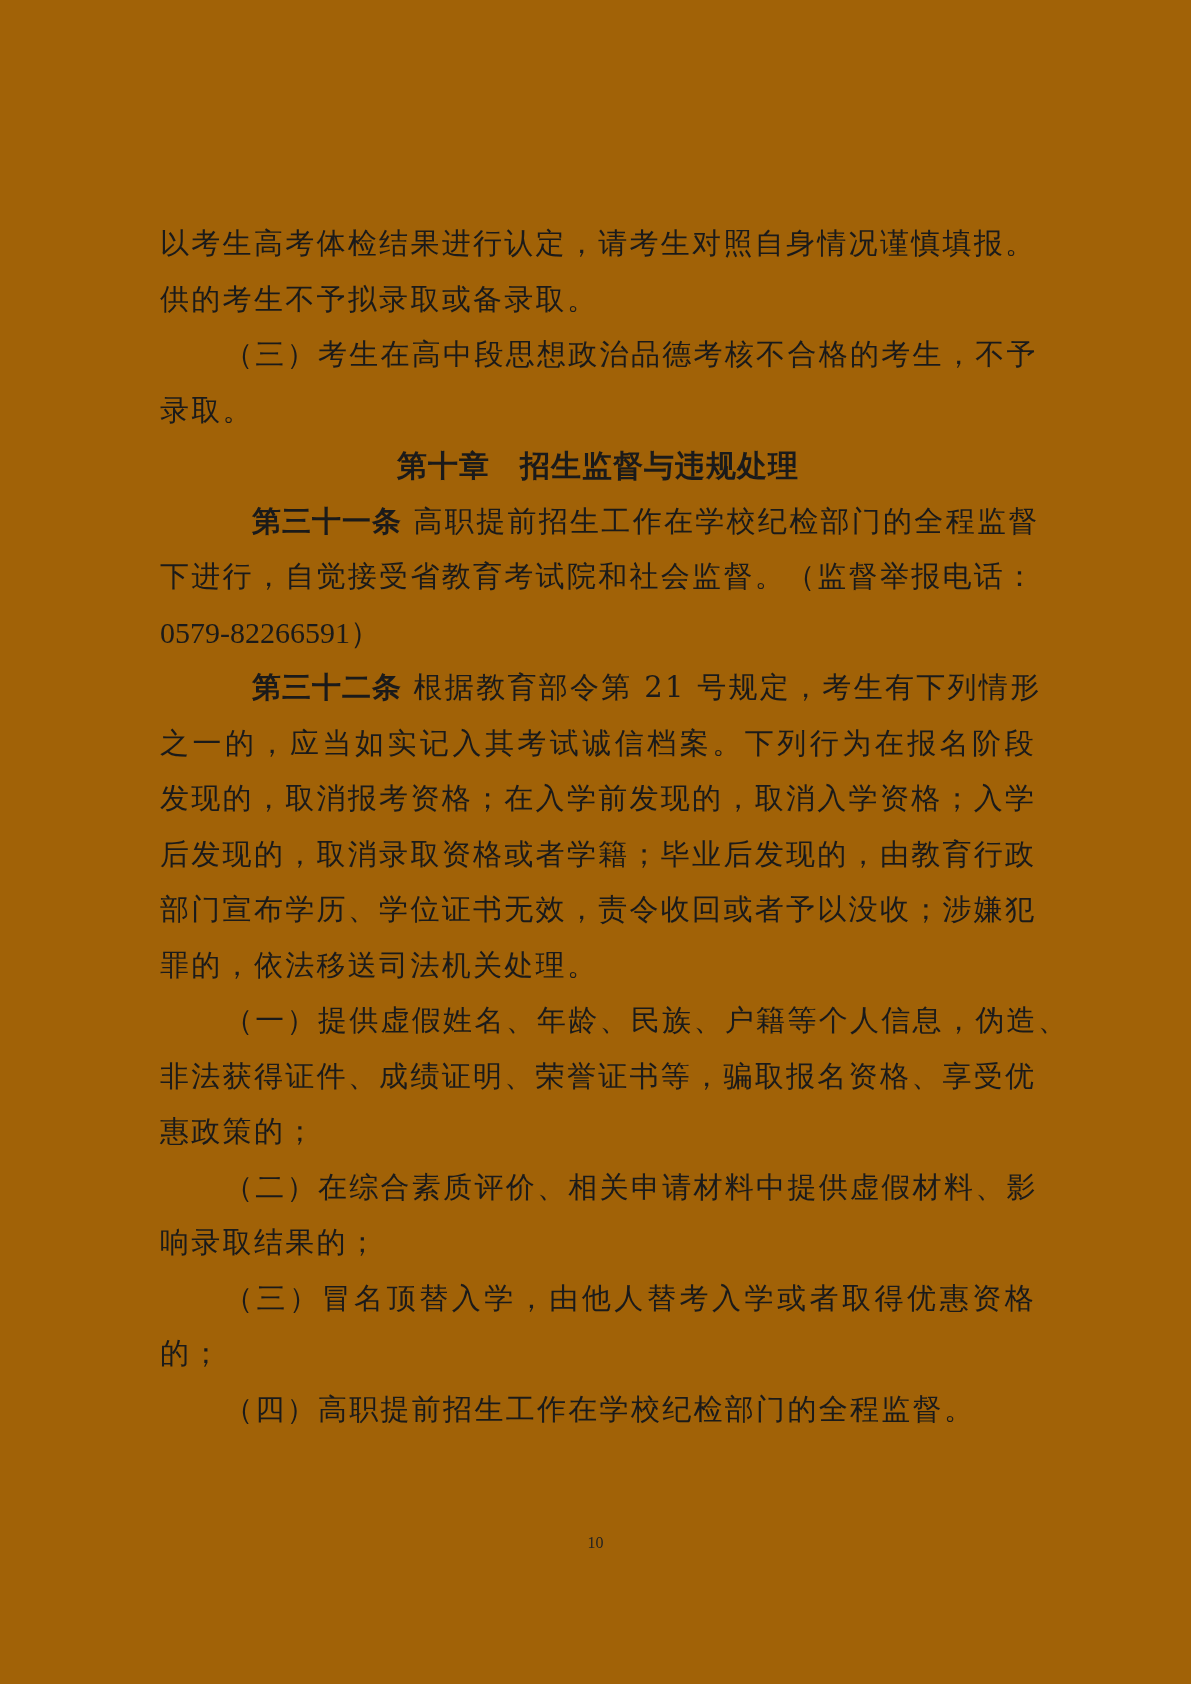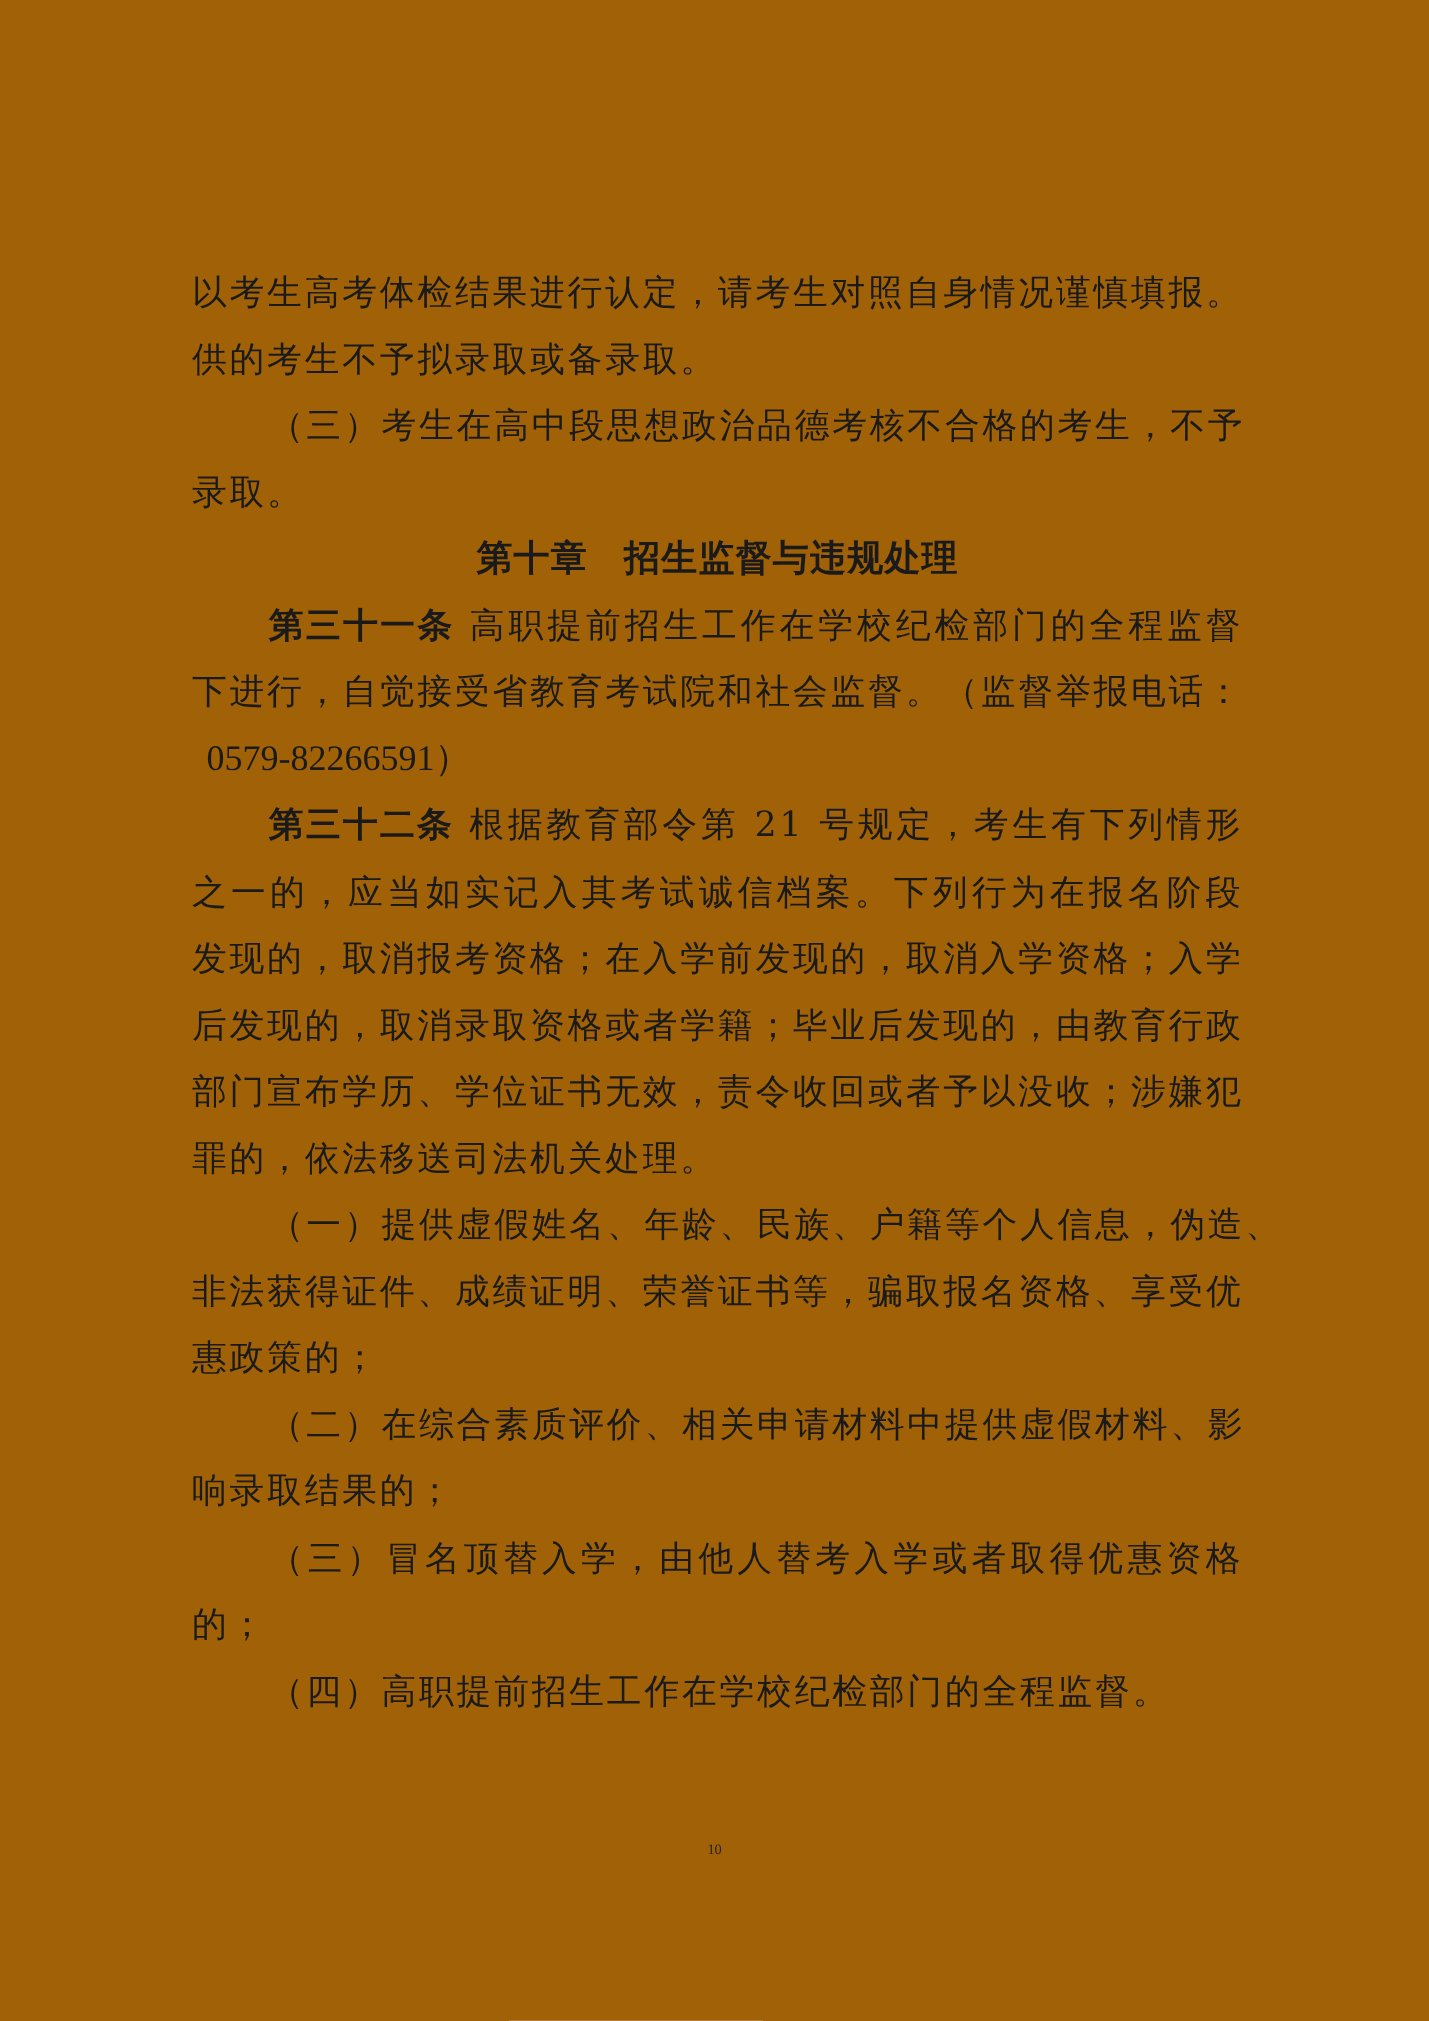--- a/index.html
+++ b/index.html
@@ -54,34 +54,34 @@
       letter-spacing: 1px;
     }
     .heading .gap {
       display: inline-block;
       width: 30px;
     }
     .article-label {
       font-weight: bold;
       font-family: Liberation Sans, sans-serif;
       letter-spacing: 1px;
+      margin-left: 28px;
     }
     .phone {
       font-family: "Liberation Serif", "DejaVu Serif", serif;
       letter-spacing: 0;
       font-size: 30px;
-      margin-left: 12px;
     }
     .page-number {
       position: absolute;
       left: 0;
       width: 1191px;
       top: 1534px;
       text-align: center;
-      font-size: 12px;
+      font-size: 16px;
       font-family: "Liberation Serif", "DejaVu Serif", serif;
       color: #222;
     }
   </style>
 </head>
 <body>
 
 <div class="page">
   <div class="content">
 

